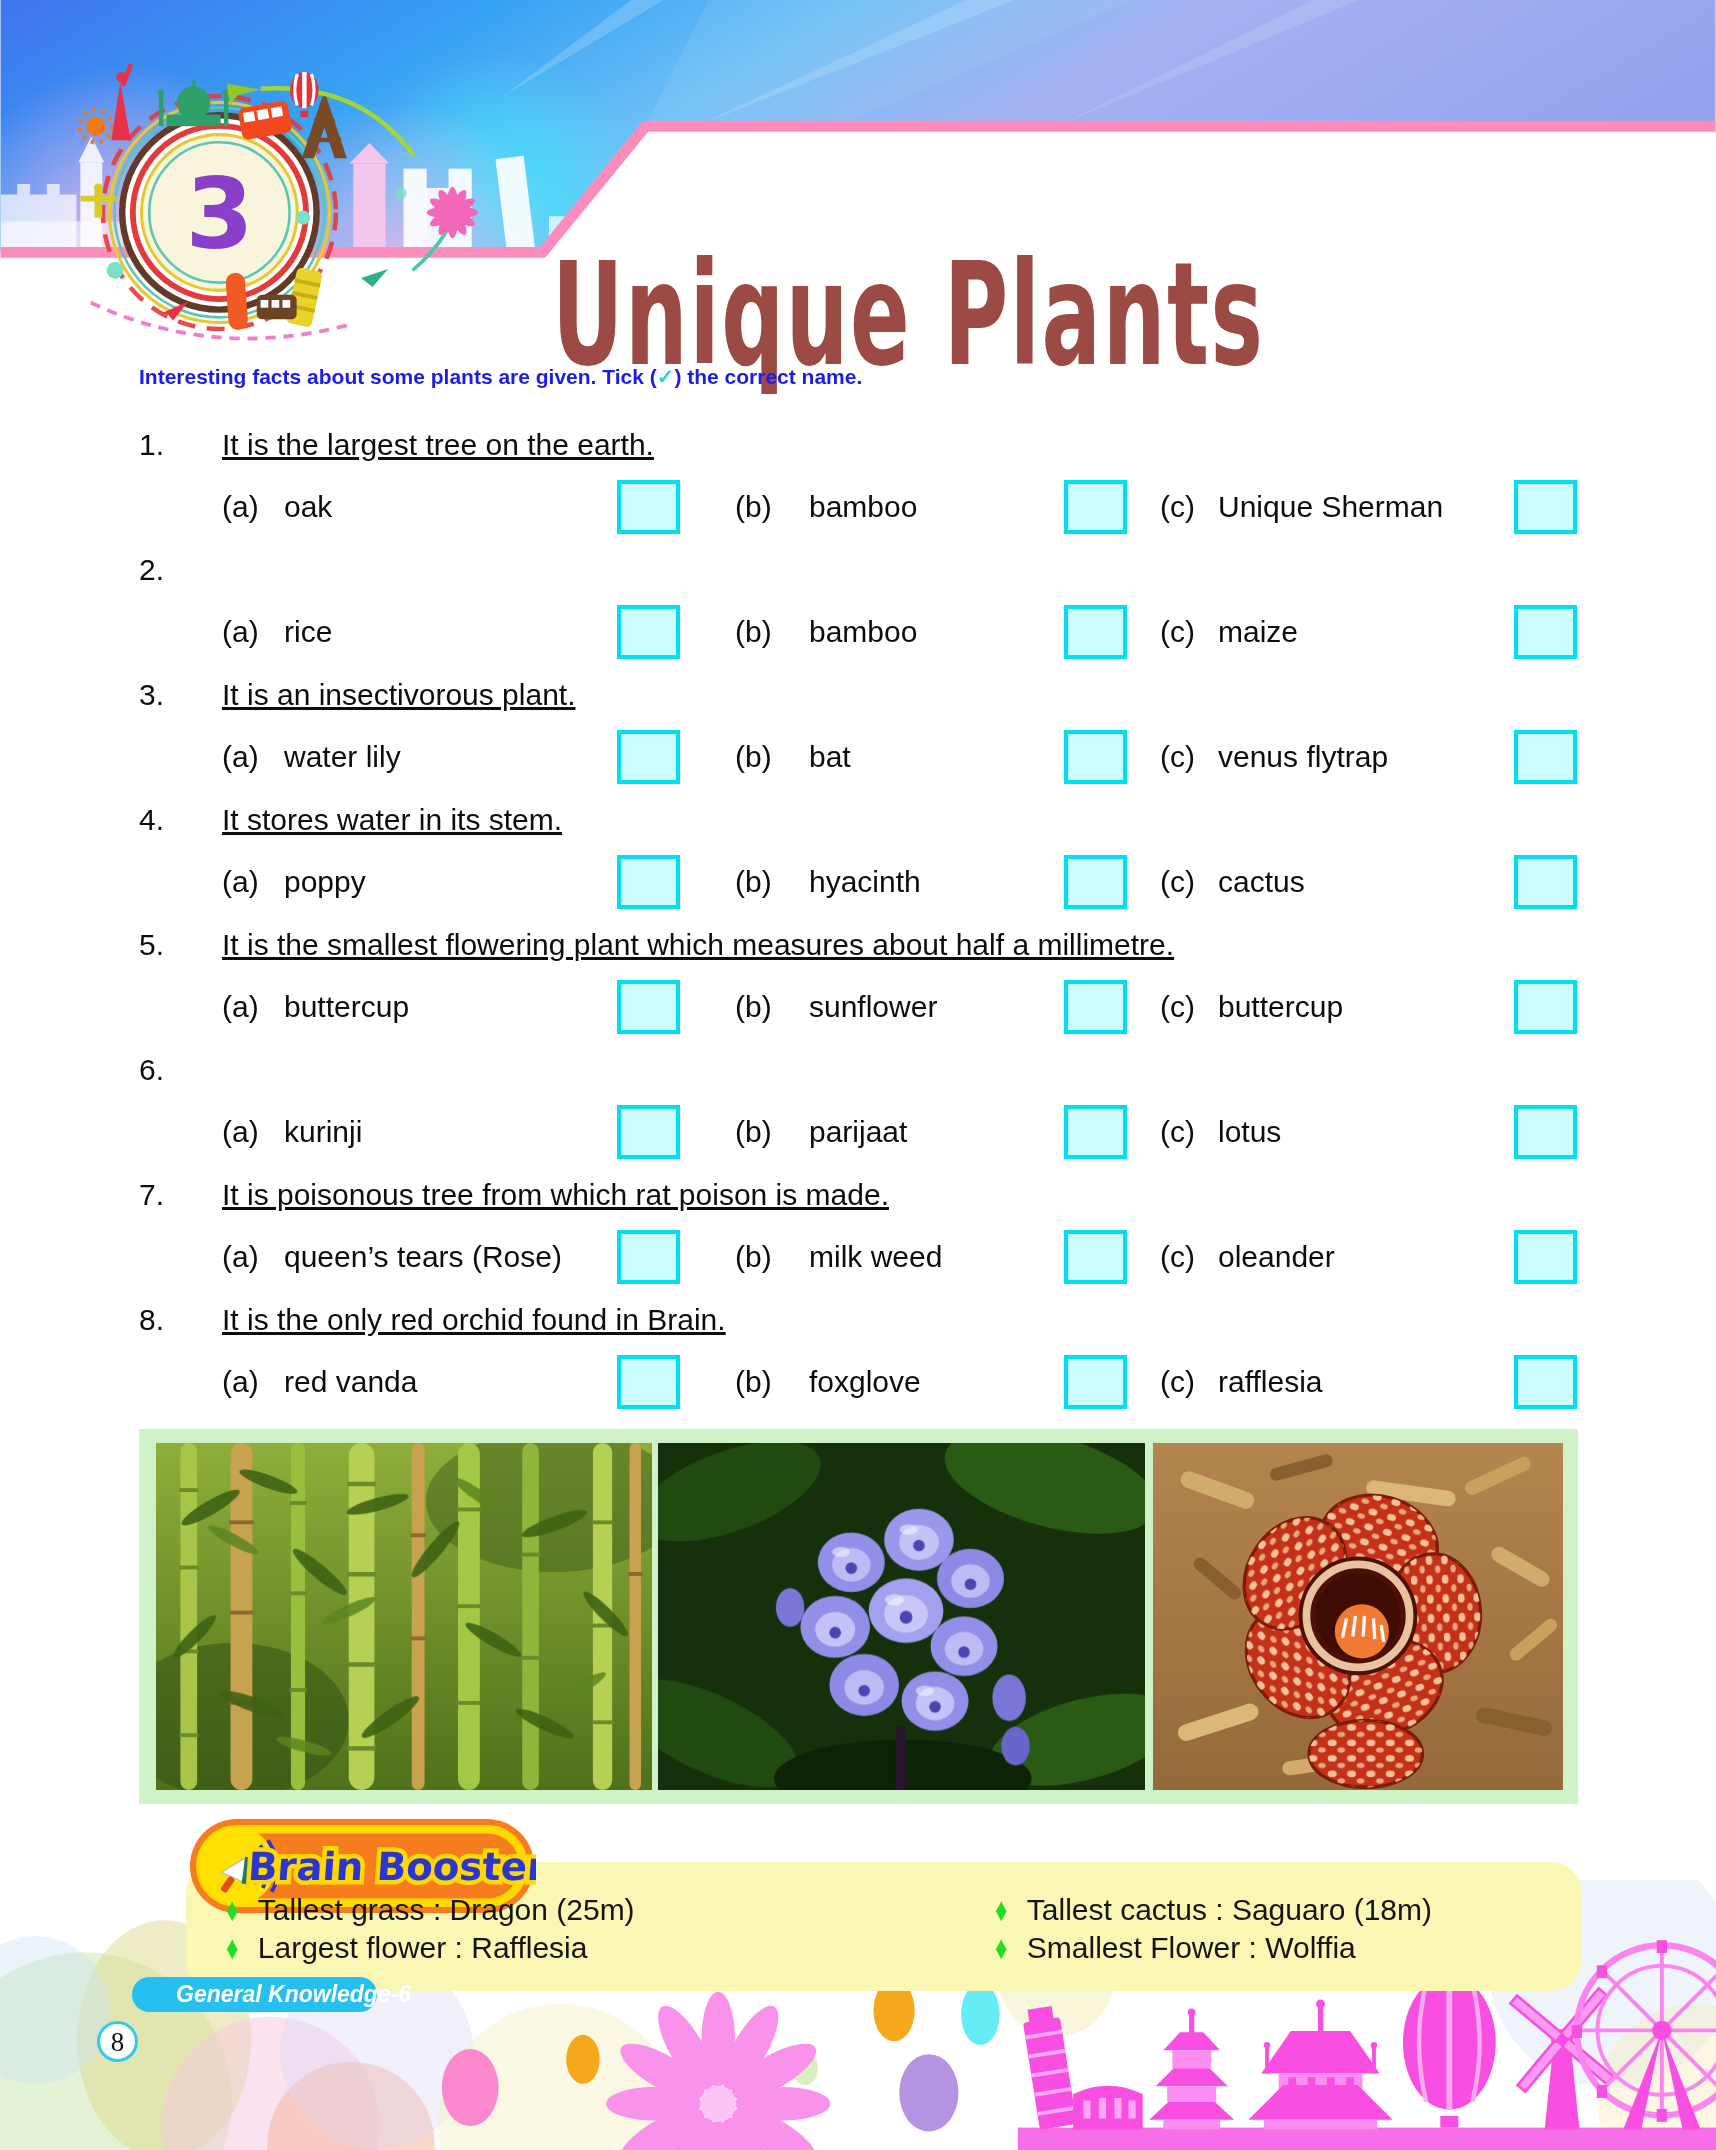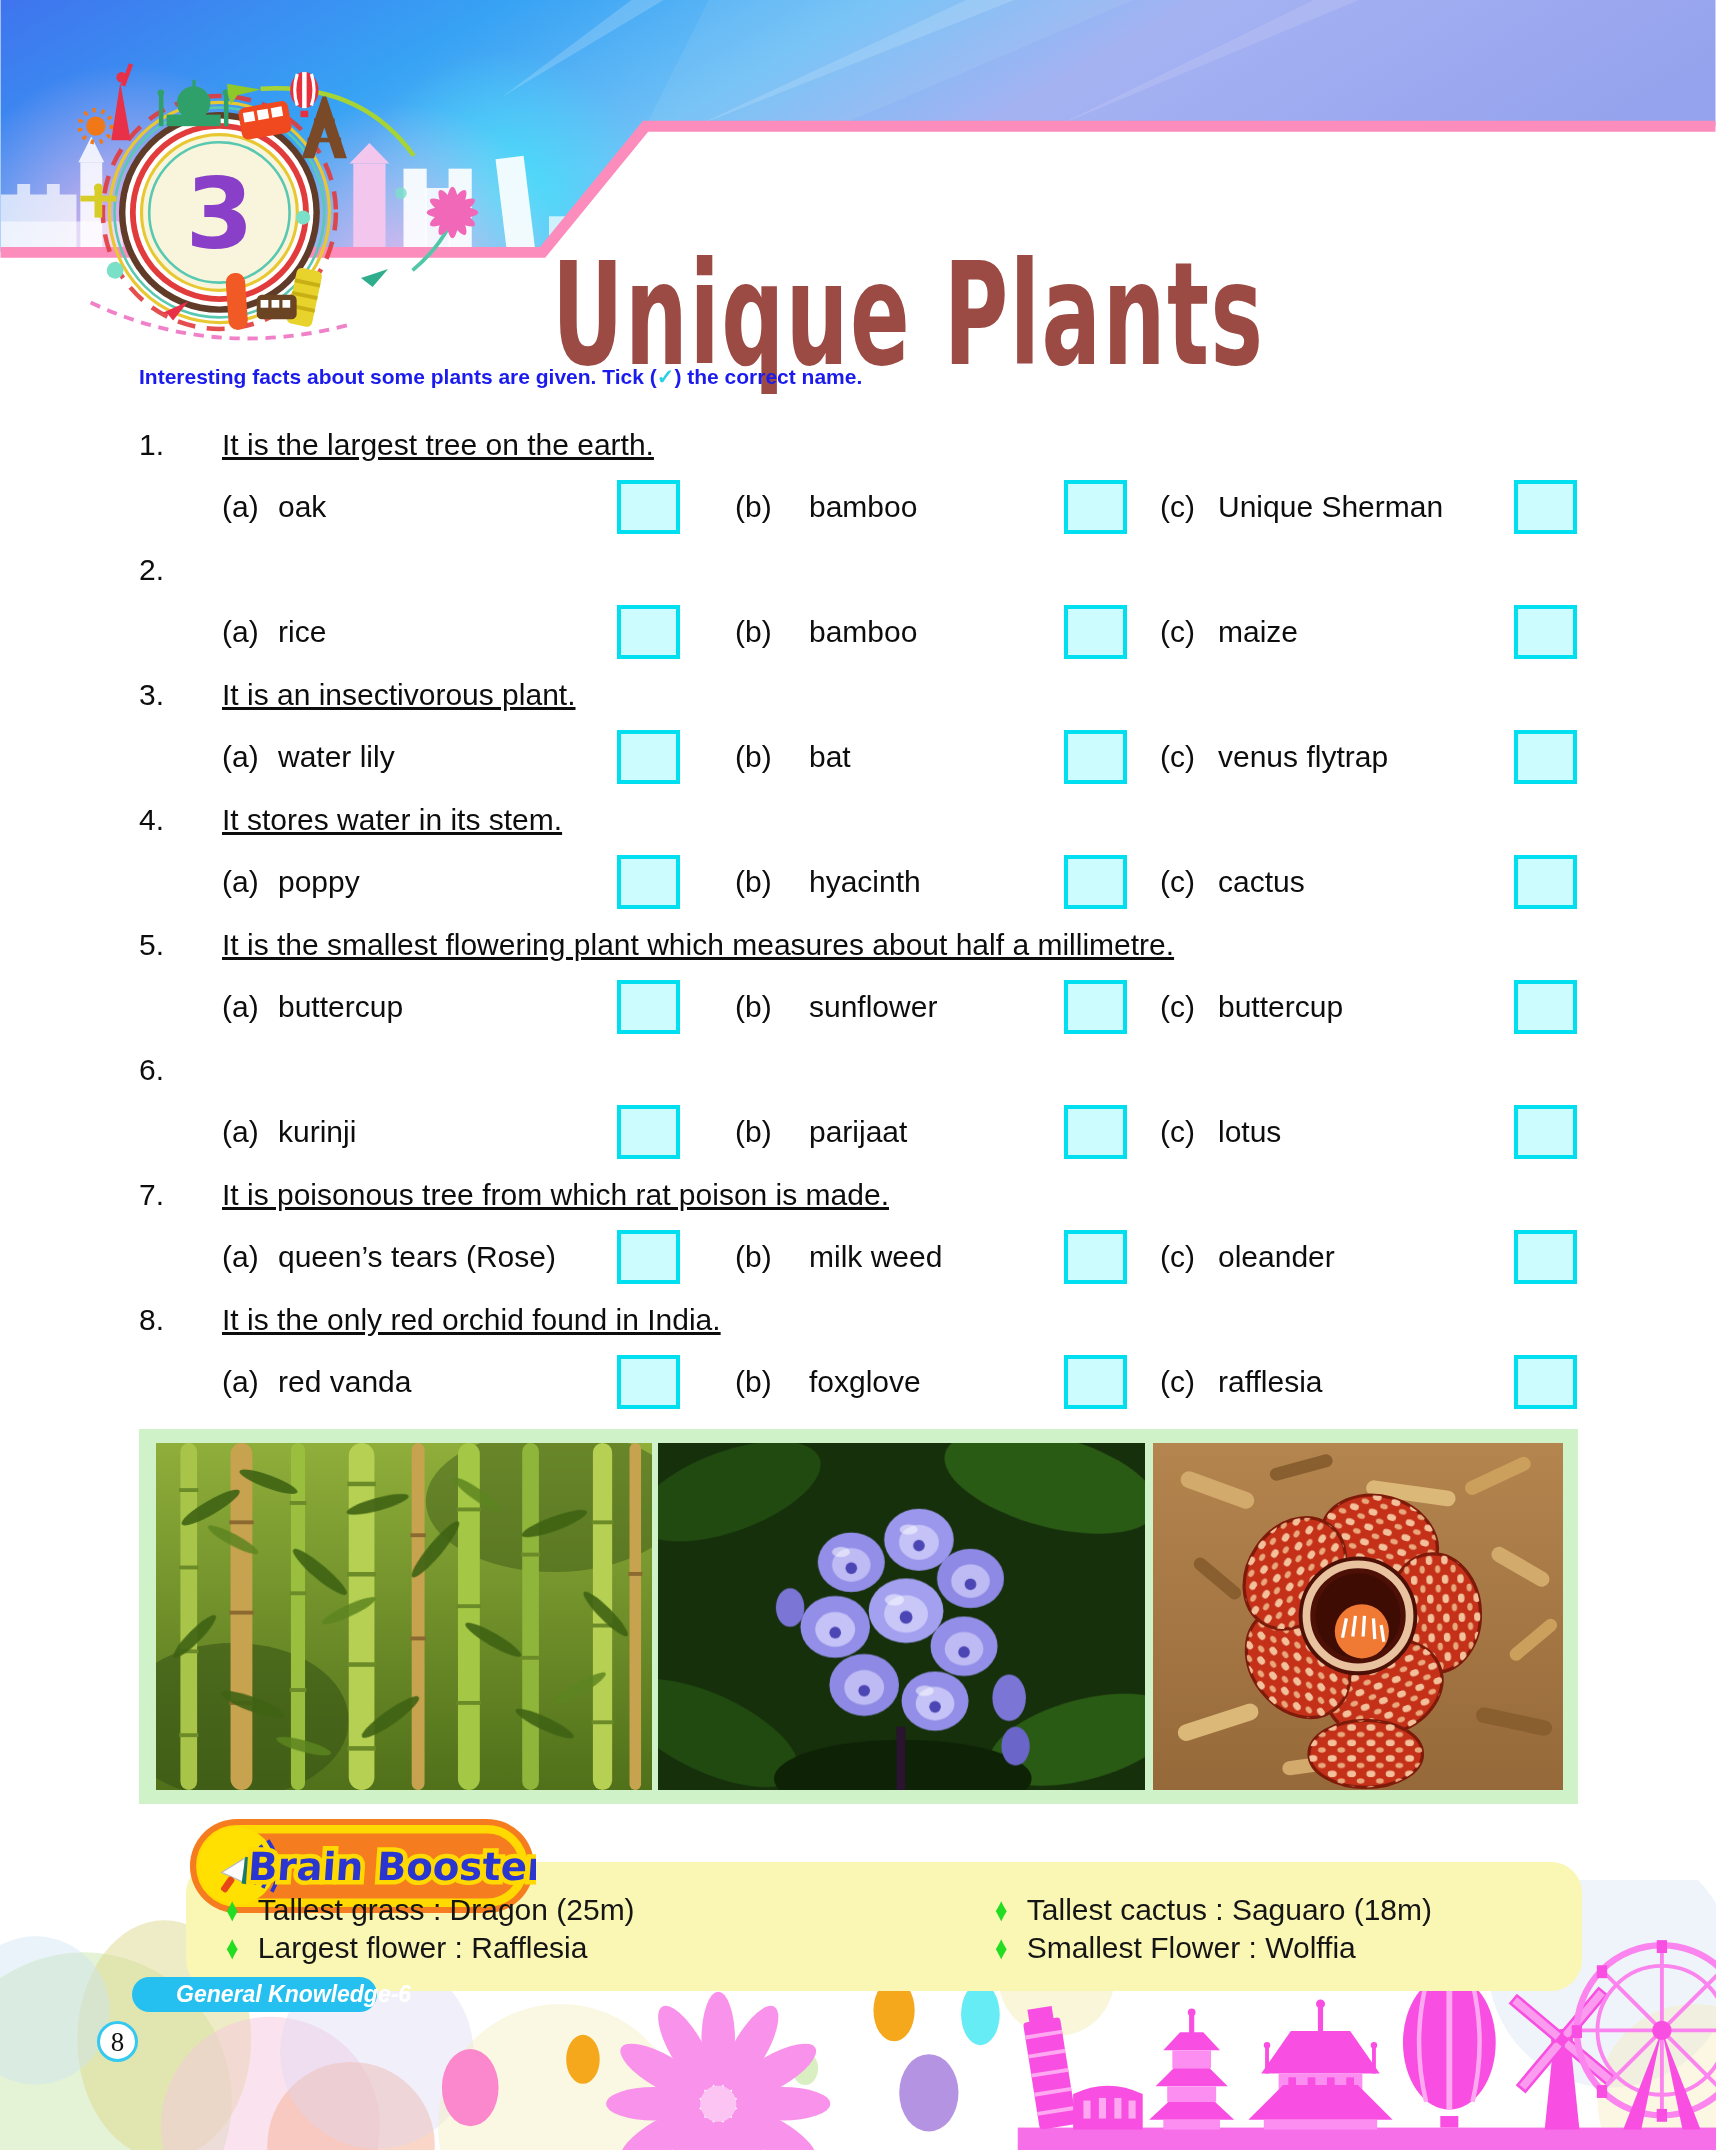--- a/index.html
+++ b/index.html
@@ -23,21 +23,21 @@
   .instruction .tick{color:#2bd0e4;}
 
   
   .questions{position:absolute;left:0;top:414px;width:1716px;z-index:2;}
   .question{position:relative;height:125px;}
   .q-line,.opt-line{position:absolute;left:0;width:100%;height:62px;}
   .q-line{top:0;} .opt-line{top:62px;}
   .q-line span,.opt-line span{position:absolute;top:50%;transform:translateY(-50%);
       font-size:30px;color:#0d0d0d;white-space:nowrap;}
   .q-num{left:139px;} .q-text{left:222px;text-decoration:underline;}
-  .ta{left:222px;} .tx-a{left:278px;} 
+  .ta{left:222px;} .tx-a{left:284px;} 
   .tb{left:735px;} .tx-b{left:809px;}
   .tc{left:1160px;} .tx-c{left:1218px;}
   .cb{position:absolute;top:50%;transform:translateY(-50%);width:55px;height:46px;
       background:#cdfcff;border:4.5px solid #00dff0;box-sizing:content-box;}
   .cb-a{left:617px;} .cb-b{left:1064px;} .cb-c{left:1514px;}
 
   
   .photo-strip{position:absolute;left:139px;top:1429px;width:1439px;height:375px;
       background:#cff2c9;z-index:2;}
   .ph{position:absolute;top:14px;height:347px;}
@@ -334,21 +334,21 @@
         <span class="cb cb-b"></span>
         <span class="tc">(c)</span>
         <span class="tx-c">oleander</span>
         <span class="cb cb-c"></span>
       </div>
     </div>
 
     <div class="question">
       <div class="q-line">
         <span class="q-num">8.</span>
-        <span class="q-text">It is the only red orchid found in India.</span>
+        <span class="q-text">It is the only red orchid found in Brain.</span>
       </div>
       <div class="opt-line">
         <span class="ta">(a)</span>
         <span class="tx-a">red vanda</span>
         <span class="cb cb-a"></span>
         <span class="tb">(b)</span>
         <span class="tx-b">foxglove</span>
         <span class="cb cb-b"></span>
         <span class="tc">(c)</span>
         <span class="tx-c">rafflesia</span>

